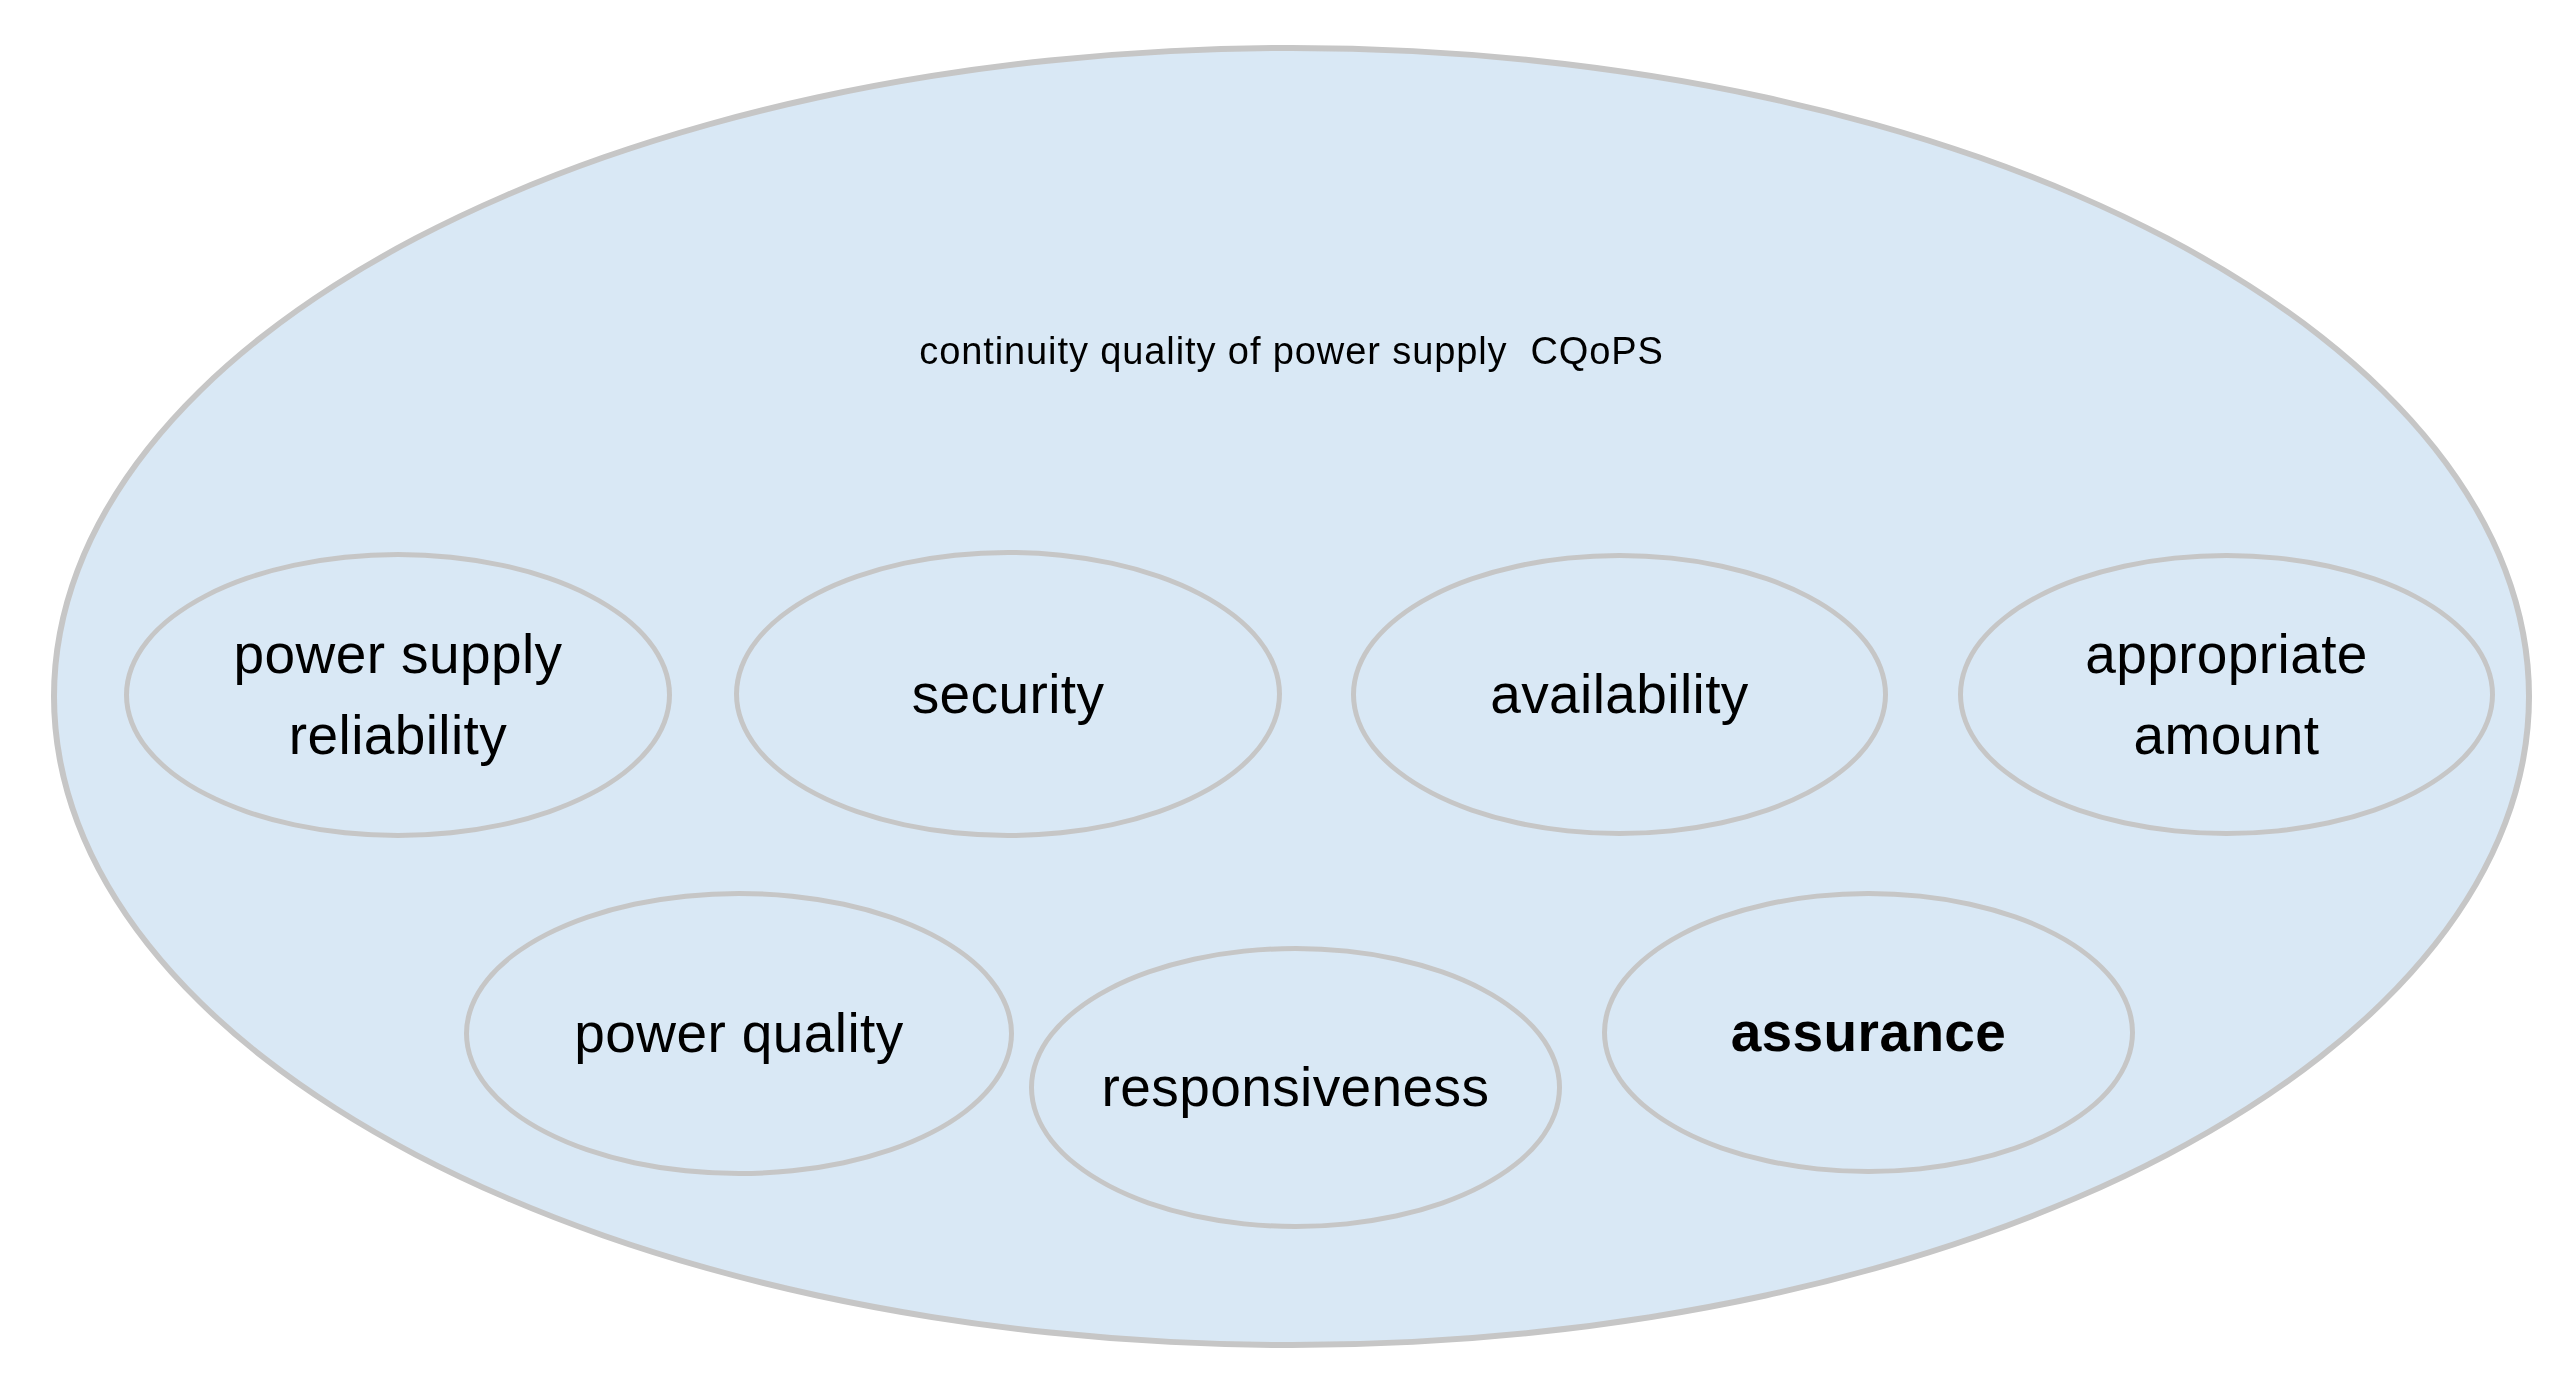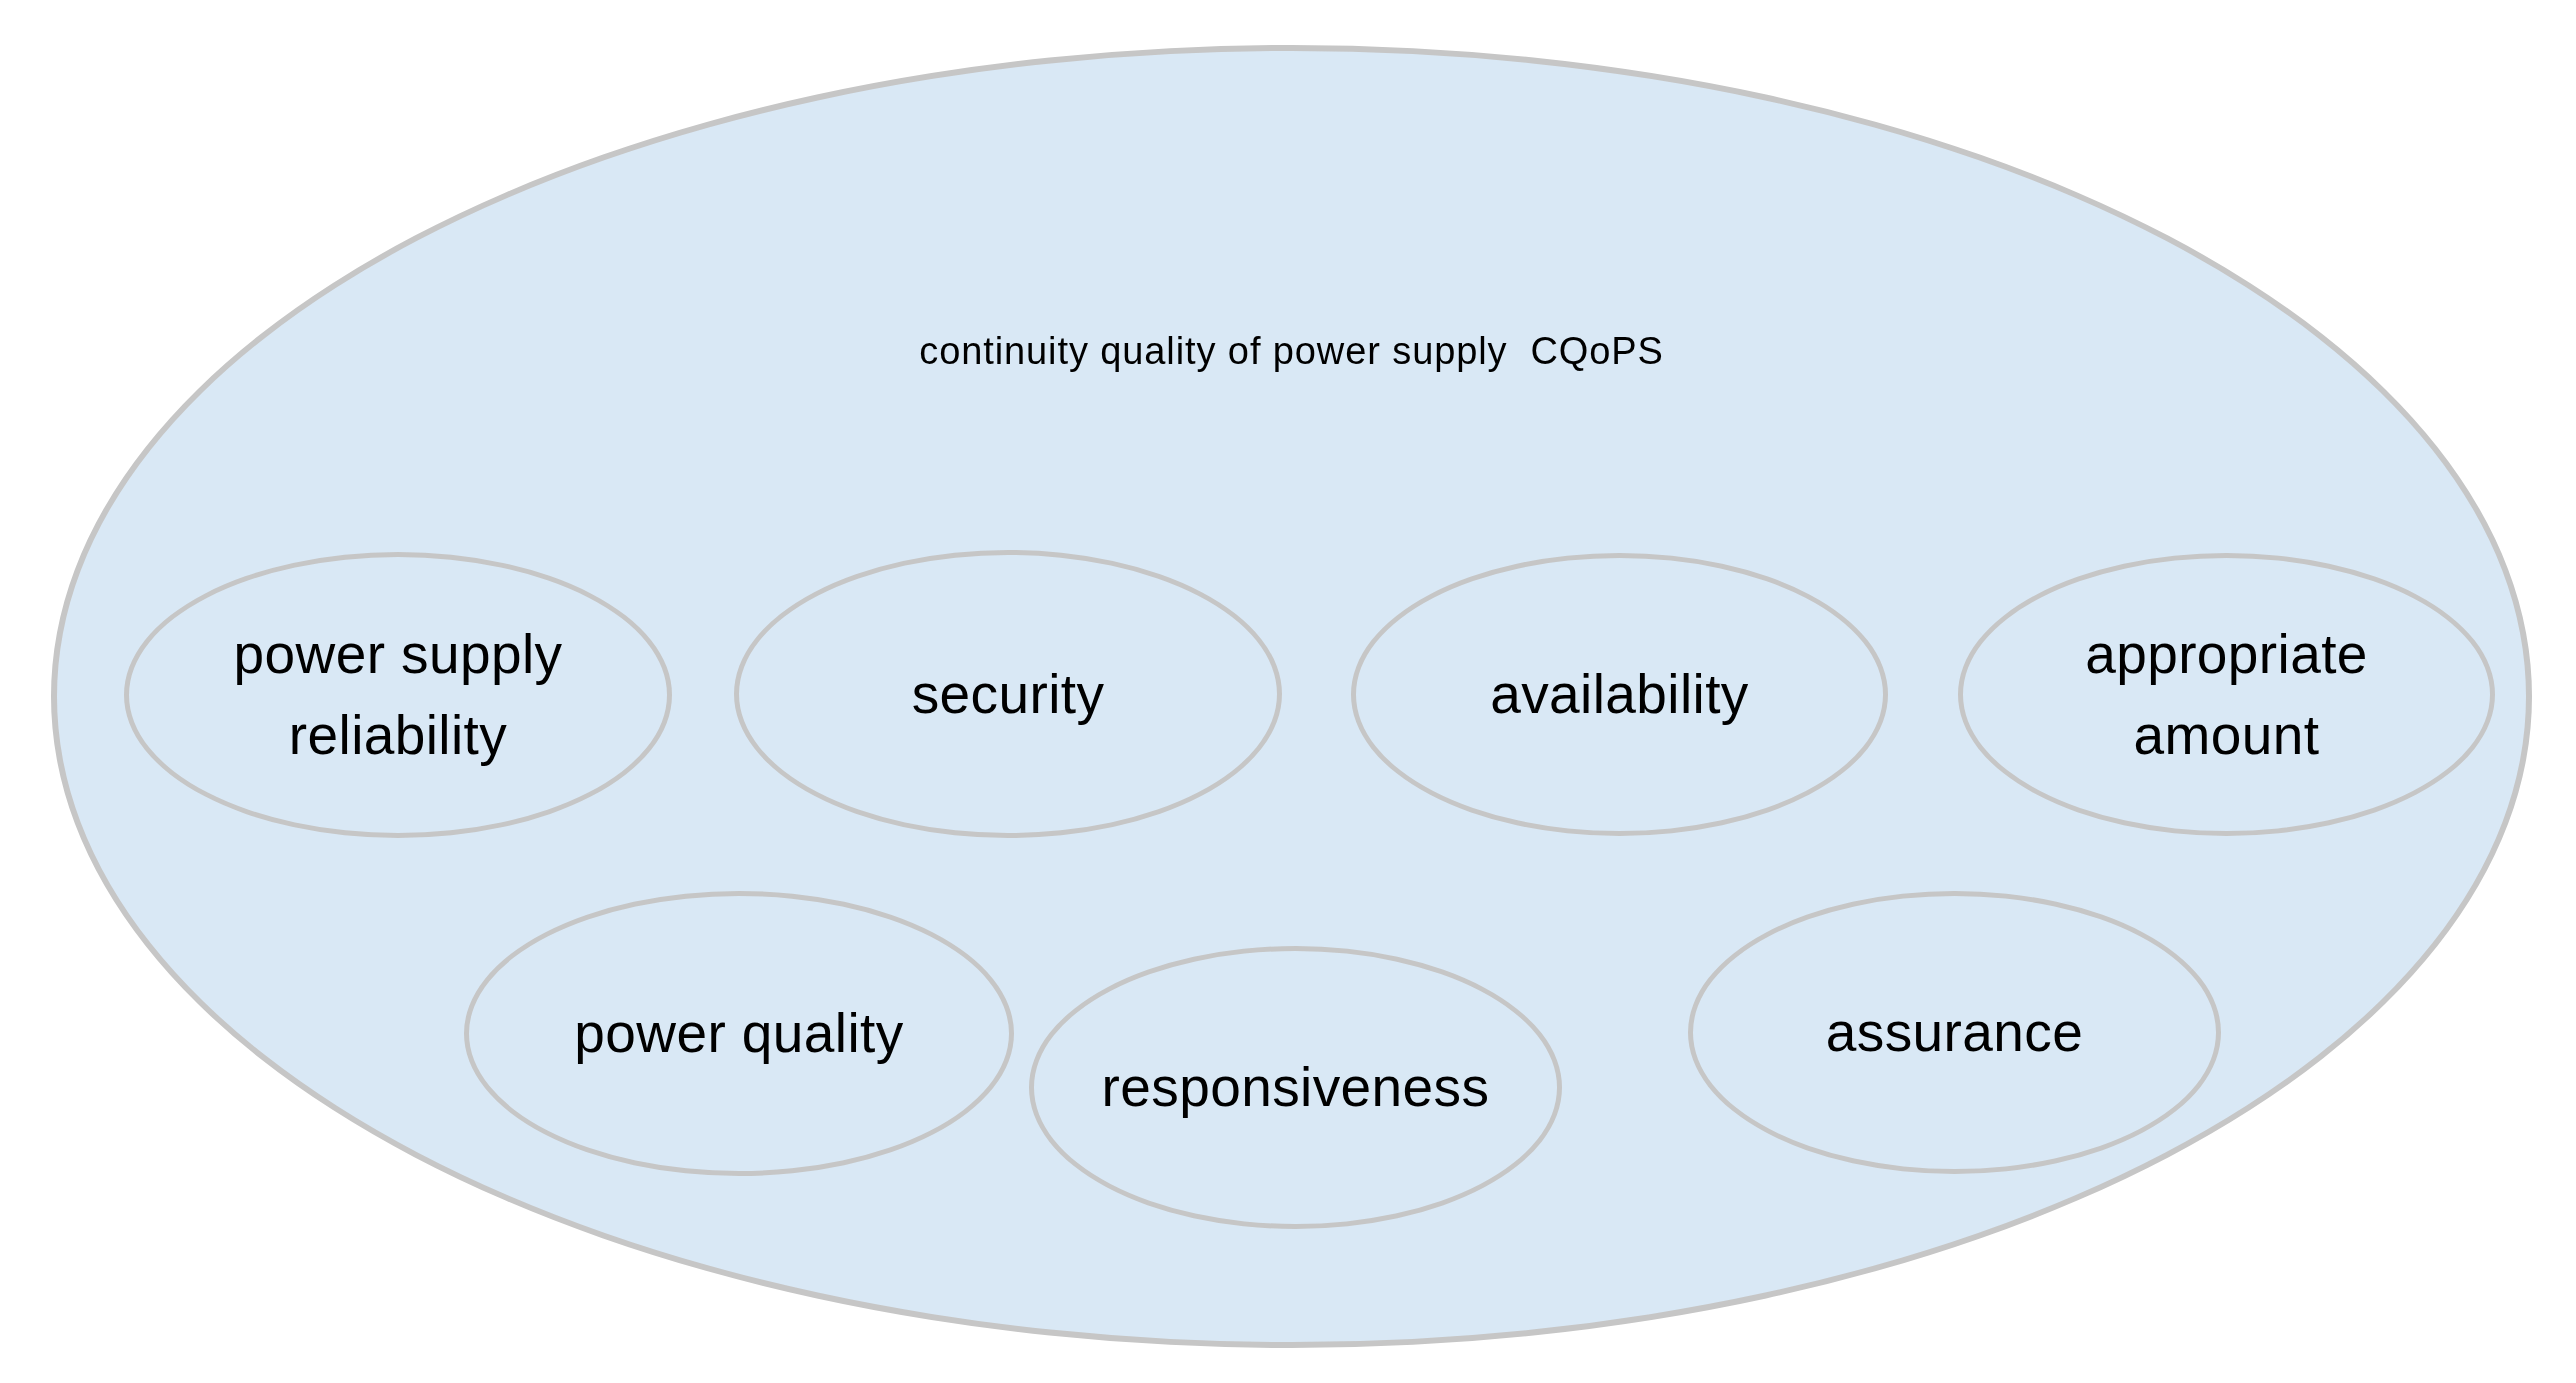--- a/index.html
+++ b/index.html
@@ -57,21 +57,21 @@
     letter-spacing: 0.4px;
   }
   
   .node-psr           { left: 124px;  top: 552px;  width: 548px; height: 286px; justify-content: center; }
   .node-security      { left: 734px;  top: 550px;  width: 548px; height: 288px; }
   .node-availability  { left: 1351px; top: 553px;  width: 537px; height: 283px; }
   .node-appropriate   { left: 1958px; top: 553px;  width: 537px; height: 283px; }
   
   .node-power-quality { left: 464px;  top: 891px;  width: 550px; height: 285px; align-items: center; }
   .node-responsive    { left: 1029px; top: 946px; width: 533px; height: 283px; }
-  .node-assurance     { left: 1688px; top: 891px;  width: 533px; height: 283px; }
+  .node-assurance     { left: 1602px; top: 891px;  width: 533px; height: 283px; font-weight: bold; }
 </style>
 </head>
 <body>
 
 <div class="canvas">
 
   <div class="outer-ellipse"></div>
 
   <div class="diagram-title">continuity quality of power supply  CQoPS</div>
 

